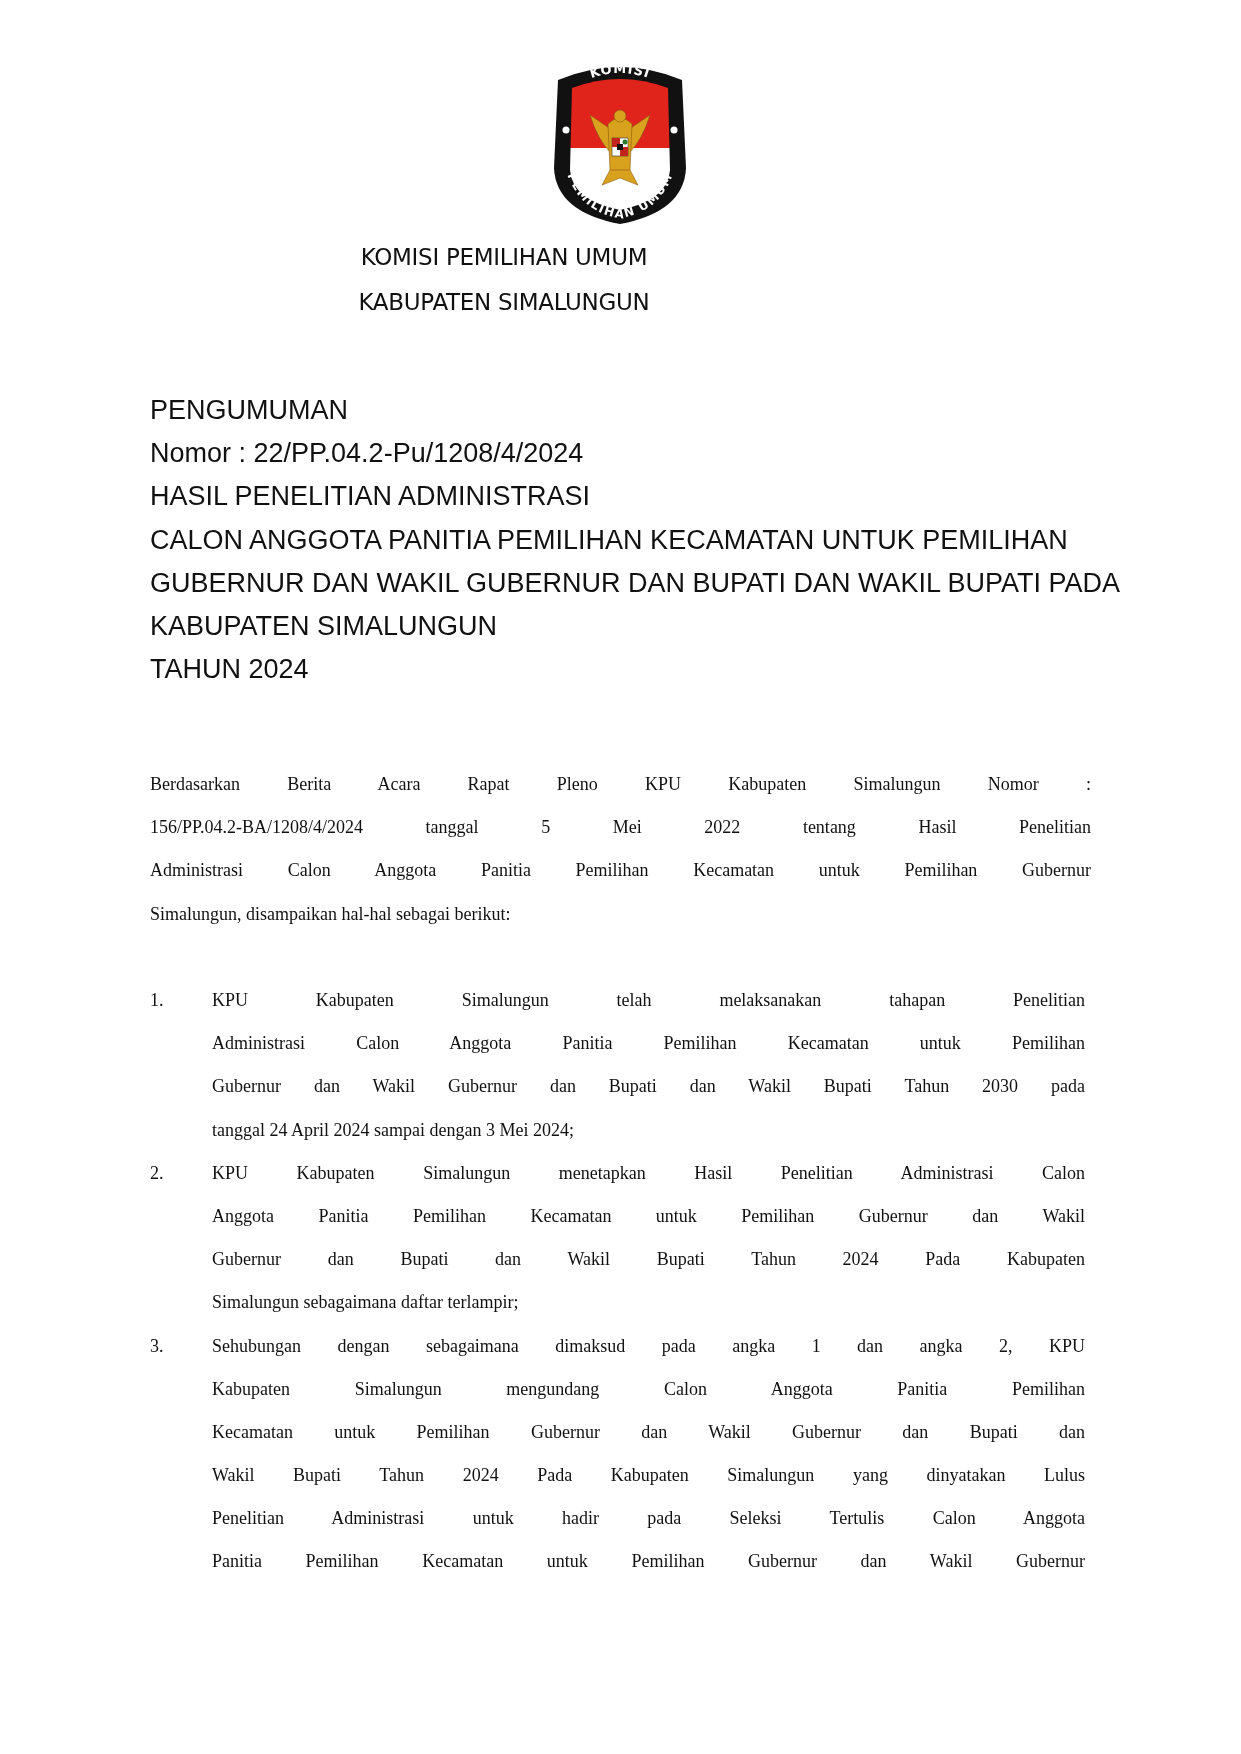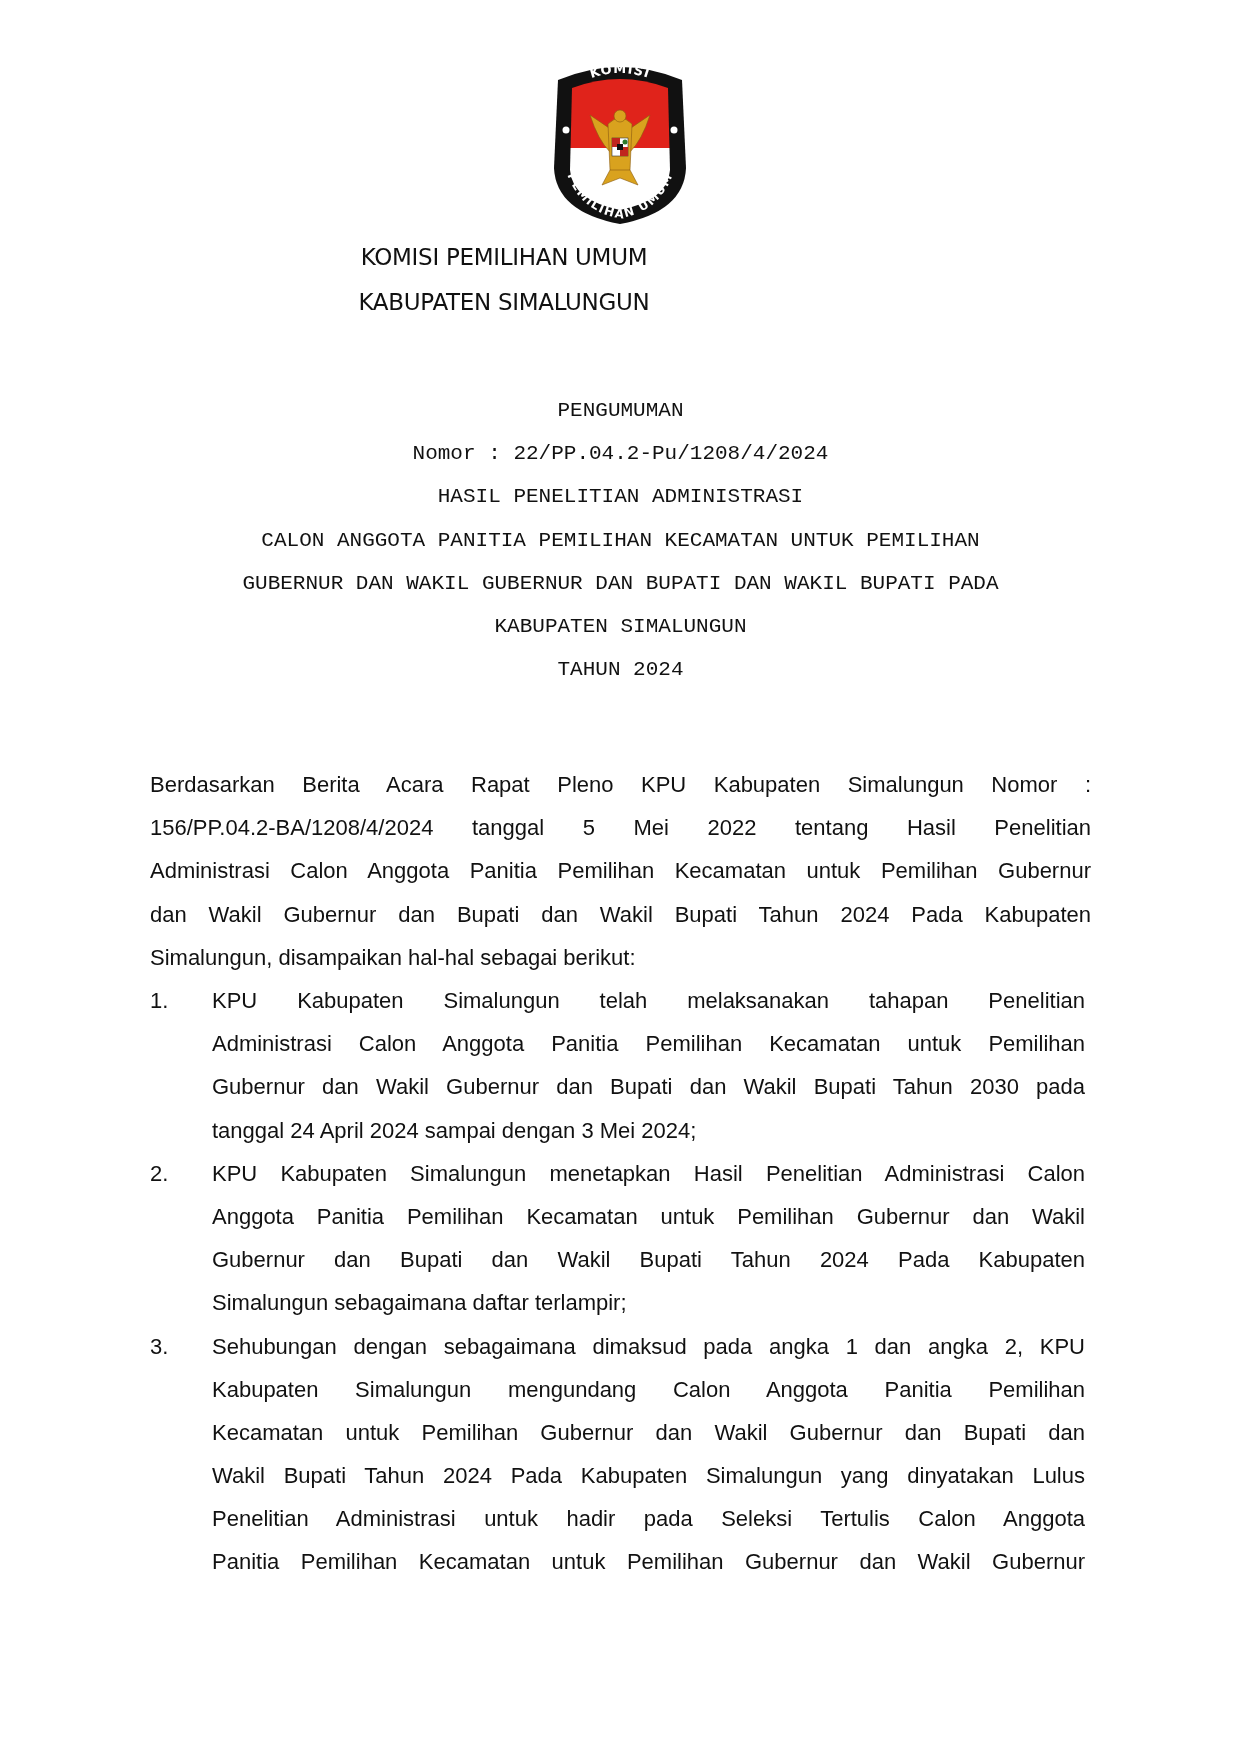--- a/index.html
+++ b/index.html
@@ -6,26 +6,26 @@
   body { width: 1241px; height: 1754px; position: relative; overflow: hidden; color: #111; }
   .page { position: absolute; left: 0; top: 0; width: 1241px; height: 1754px; background: #fff; }
 
   .logo { position: absolute; left: 550px; top: 60px; width: 140px; height: 165px; }
 
   .org { position: absolute; left: 0; width: 1008px; text-align: center;
          font-family: "DejaVu Sans", sans-serif; font-size: 23px; letter-spacing: -0.3px; color: #111; }
   .org-1 { top: 244px; }
   .org-2 { top: 289px; }
 
-  .title-block { position: absolute; left: 150px; top: 389px; width: 941px; text-align: center;
-         font-family: Liberation Mono, monospace; font-size: 21px; line-height: 43.2px; color: #111; }
+  .title-block { position: absolute; left: 150px; top: 389px; width: 941px; text-align: left;
+         font-family: Liberation Sans, sans-serif; font-size: 27px; line-height: 43.2px; color: #111; }
   .title-block div { white-space: nowrap; }
 
   .body-text { position: absolute; left: 150px; width: 941px;
-         font-family: Liberation Sans, sans-serif; font-size: 22px; line-height: 43.2px; color: #111; }
+         font-family: Liberation Serif, serif; font-size: 18px; line-height: 43.2px; color: #111; }
   .intro { top: 763px; text-align: justify; }
   .line { display: block; text-align: justify; text-align-last: justify; white-space: nowrap; height: 43.2px; }
   .line.last { text-align-last: left; }
 
   .list { top: 979px; }
   .item { position: relative; padding-left: 62px; }
   .item-num { position: absolute; left: 0; top: 0; }
   .item-body { width: 873px; }
 </style>
 </head>
@@ -85,21 +85,20 @@
     <div>CALON ANGGOTA PANITIA PEMILIHAN KECAMATAN UNTUK PEMILIHAN</div>
     <div>GUBERNUR DAN WAKIL GUBERNUR DAN BUPATI DAN WAKIL BUPATI PADA</div>
     <div>KABUPATEN SIMALUNGUN</div>
     <div>TAHUN 2024</div>
   </div>
 
   <div class="body-text intro">
     <div class="line">Berdasarkan Berita Acara Rapat Pleno KPU Kabupaten Simalungun Nomor :</div>
     <div class="line">156/PP.04.2-BA/1208/4/2024 tanggal 5 Mei 2022 tentang Hasil Penelitian</div>
     <div class="line">Administrasi Calon Anggota Panitia Pemilihan Kecamatan untuk Pemilihan Gubernur</div>
-    <div class="line">dan Wakil Gubernur dan Bupati dan Wakil Bupati Tahun 2024 Pada Kabupaten</div>
     <div class="line last">Simalungun, disampaikan hal-hal sebagai berikut:</div>
   </div>
 
   <div class="body-text list">
     <div class="item">
       <div class="item-num">1.</div>
       <div class="item-body">
         <div class="line">KPU Kabupaten Simalungun telah melaksanakan tahapan Penelitian</div>
         <div class="line">Administrasi Calon Anggota Panitia Pemilihan Kecamatan untuk Pemilihan</div>
         <div class="line">Gubernur dan Wakil Gubernur dan Bupati dan Wakil Bupati Tahun 2030 pada</div>

